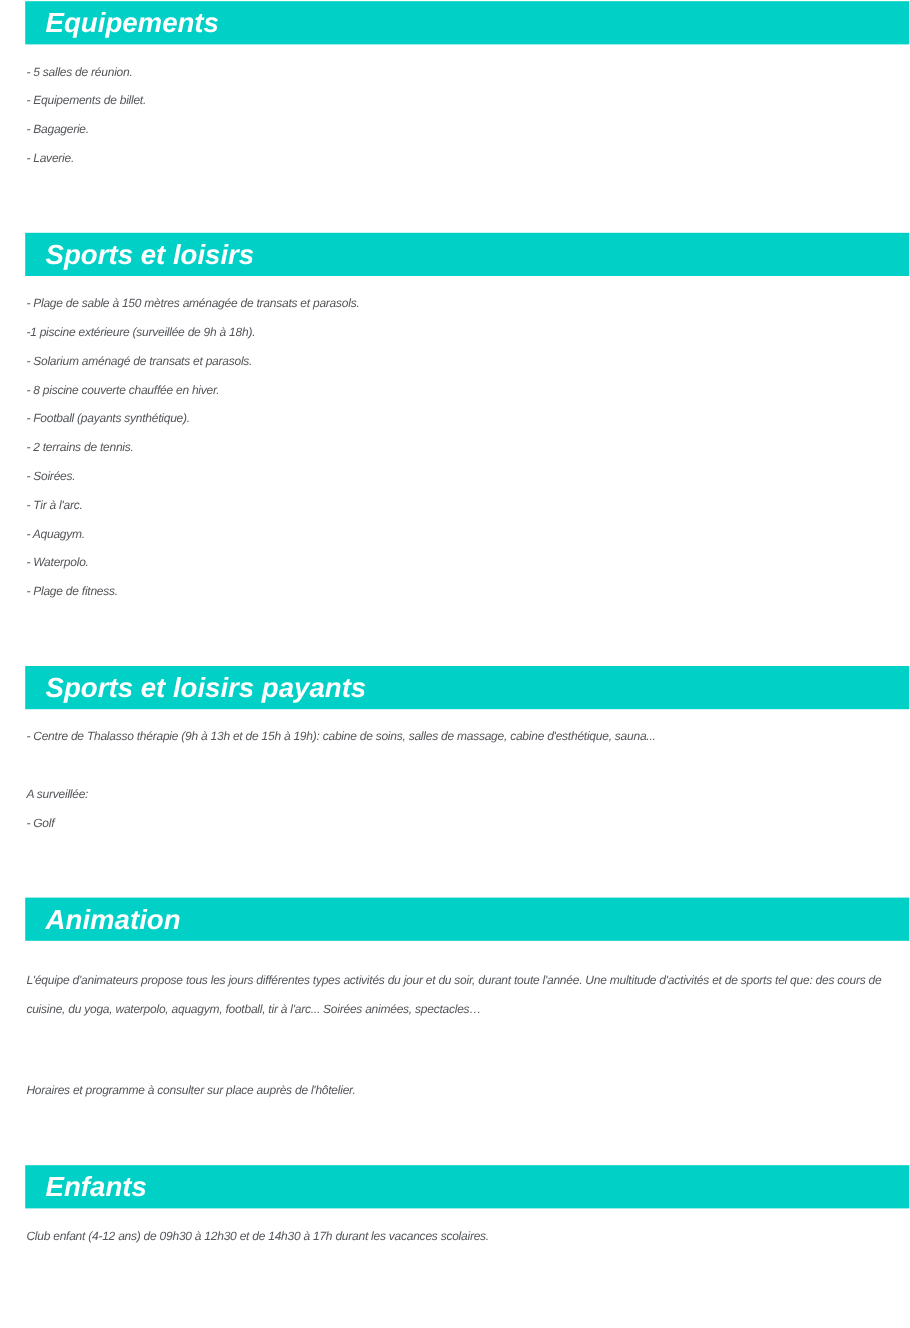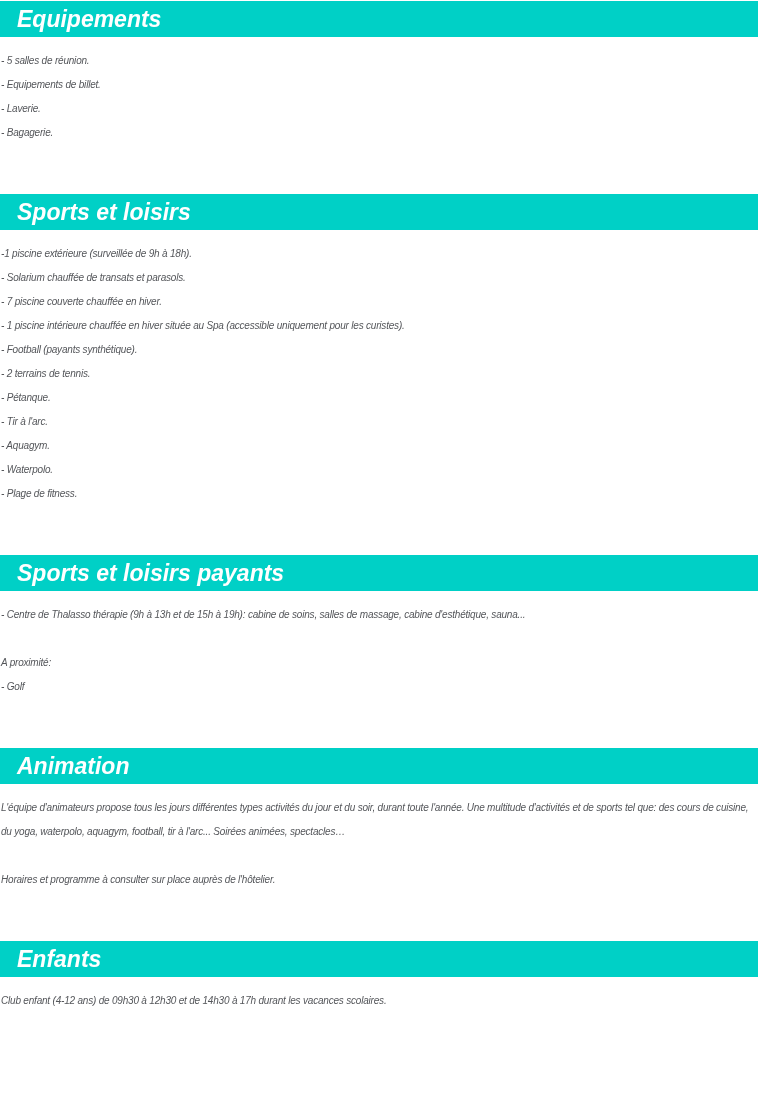--- a/index.html
+++ b/index.html
@@ -10,21 +10,21 @@
   body {
     width: 758px;
     height: 1107px;
     overflow: hidden;
     font-family: "Liberation Sans", sans-serif;
     font-style: italic;
     color: #54565a;
     padding-top: 1px;
     box-sizing: border-box;
   }
-  .section { margin: 0; }
+  .section { margin: 0; padding-left: 21px; }
   .section-header {
     background: #00d0c6;
     height: 36px;
     line-height: 36px;
     padding-left: 17px;
     color: #ffffff;
     font-weight: bold;
     font-size: 23px;
     letter-spacing: 0;
   }
@@ -34,65 +34,65 @@
     font-size: 10px;
   }
   .section:last-child .section-body { margin-bottom: 0; }
   .line {
     margin: 0;
     line-height: 24px;
     min-height: 24px;
     white-space: nowrap;
     letter-spacing: -0.2px;
   }
-  .section-body.wrap .line { white-space: normal; }
+  .section-body.wrap .line { white-space: normal; margin-top: 10px; }
 </style>
 </head>
 <body>
 
 <main id="sections-container">
   <section class="section">
     <header class="section-header">
       <span>Equipements</span>
     </header>
     <div class="section-body">
         <p class="line">- 5 salles de réunion.</p>
         <p class="line">- Equipements de billet.</p>
+        <p class="line">- Bagagerie.</p>
         <p class="line">- Laverie.</p>
-        <p class="line">- Bagagerie.</p>
       </div>
   </section>
 
   <section class="section">
     <header class="section-header">
       <span>Sports et loisirs</span>
     </header>
     <div class="section-body">
+        <p class="line">- Plage de sable à 150 mètres aménagée de transats et parasols.</p>
         <p class="line">-1 piscine extérieure (surveillée de 9h à 18h).</p>
-        <p class="line">- Solarium chauffée de transats et parasols.</p>
-        <p class="line">- 7 piscine couverte chauffée en hiver.</p>
-        <p class="line">- 1 piscine intérieure chauffée en hiver située au Spa (accessible uniquement pour les curistes).</p>
+        <p class="line">- Solarium aménagé de transats et parasols.</p>
+        <p class="line">- 8 piscine couverte chauffée en hiver.</p>
         <p class="line">- Football (payants synthétique).</p>
         <p class="line">- 2 terrains de tennis.</p>
-        <p class="line">- Pétanque.</p>
+        <p class="line">- Soirées.</p>
         <p class="line">- Tir à l'arc.</p>
         <p class="line">- Aquagym.</p>
         <p class="line">- Waterpolo.</p>
         <p class="line">- Plage de fitness.</p>
       </div>
   </section>
 
   <section class="section">
     <header class="section-header">
       <span>Sports et loisirs payants</span>
     </header>
     <div class="section-body">
         <p class="line">- Centre de Thalasso thérapie (9h à 13h et de 15h à 19h): cabine de soins, salles de massage, cabine d'esthétique, sauna...</p>
         <p class="line"></p>
-        <p class="line">A proximité:</p>
+        <p class="line">A surveillée:</p>
         <p class="line">- Golf</p>
       </div>
   </section>
 
   <section class="section">
     <header class="section-header">
       <span>Animation</span>
     </header>
     <div class="section-body wrap">
         <p class="line">L'équipe d'animateurs propose tous les jours différentes types activités du jour et du soir, durant toute l'année. Une multitude d'activités et de sports tel que: des cours de cuisine, du yoga, waterpolo, aquagym, football, tir à l'arc... Soirées animées, spectacles…</p>

